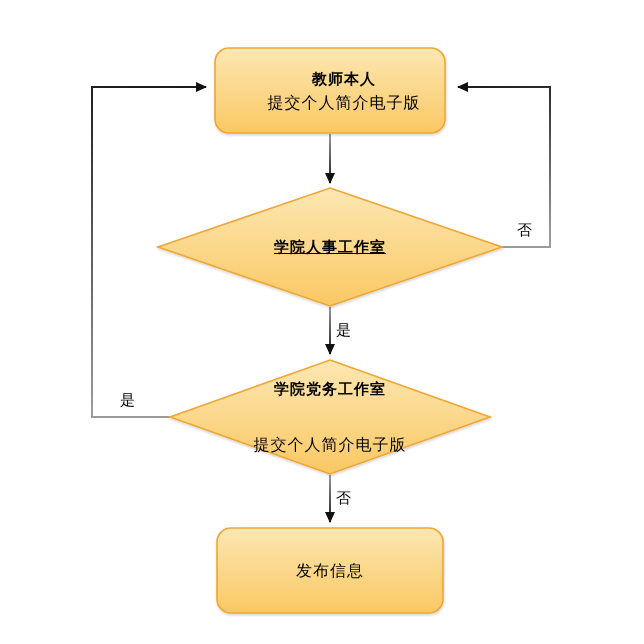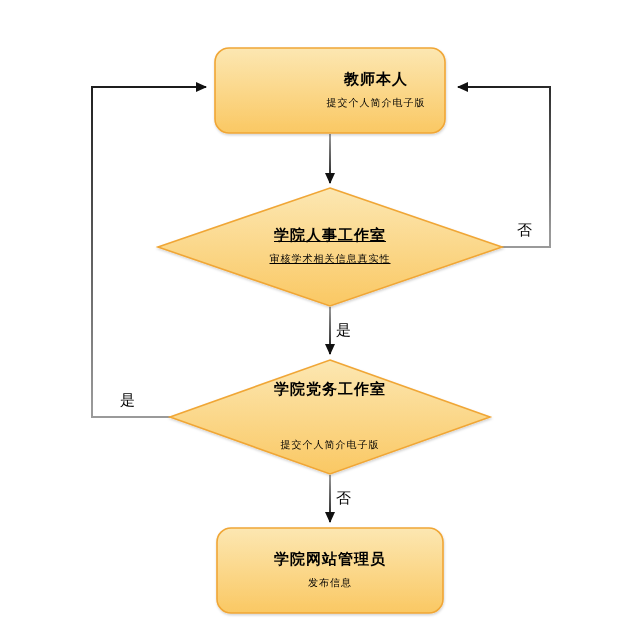--- a/index.html
+++ b/index.html
@@ -30,21 +30,21 @@
     color: #000000;
     pointer-events: none;
   }
   .node-label .t {
     font-size: 15px;
     font-weight: bold;
     line-height: 23px;
     letter-spacing: 1px;
   }
   .node-label .s {
-    font-size: 10px;
+    font-size: 16px;
     font-weight: normal;
     line-height: 23px;
     letter-spacing: 1px;
   }
   .edge-label {
     position: absolute;
     font-size: 15px;
     color: #000000;
     line-height: 16px;
   }
@@ -93,37 +93,35 @@
     <path d="M330,475 L330,522" fill="none" stroke="url(#gEdge3)" stroke-width="2" marker-end="url(#arrowHead)"></path>
     <path d="M498,247 L550,247 L550,87 L458,87" fill="none" stroke="url(#gEdge4)" stroke-width="2" marker-end="url(#arrowHead)"></path>
     <path d="M170,417 L92,417 L92,87 L206,87" fill="none" stroke="url(#gEdge5)" stroke-width="2" marker-end="url(#arrowHead)"></path>
 
     <rect x="215" y="48" width="230" height="85" rx="14" ry="14" fill="url(#shapeFill)" stroke="#F0A636" stroke-width="1.6" filter="url(#softShadow)"></rect>
     <polygon points="330,188 502,247 330,306 158,247" fill="url(#shapeFill)" stroke="#F0A636" stroke-width="1.6" filter="url(#softShadow)"></polygon>
     <polygon points="330,360 490,417 330,474 170,417" fill="url(#shapeFill)" stroke="#F0A636" stroke-width="1.6" filter="url(#softShadow)"></polygon>
     <rect x="217" y="528" width="226" height="85" rx="14" ry="14" fill="url(#shapeFill)" stroke="#F0A636" stroke-width="1.6" filter="url(#softShadow)"></rect>
   </svg>
 
-  <div class="node-label" style="left:215px; top:48px; width:258px; height:85px;margin-left:32px;">
+  <div class="node-label" style="left:215px; top:48px; width:258px; height:85px;">
     <div class="t">教师本人</div>
     <div class="s">提交个人简介电子版</div>
   </div>
 
   <div class="node-label" style="left:158px; top:188px; width:344px; height:118px;text-decoration:underline;">
     <div class="t">学院人事工作室</div>
-    <div class="s">审核学术相关信息真实性</div>
   </div>
 
   <div class="node-label" style="left:170px; top:360px; width:320px; height:114px;gap:32px;">
     <div class="t">学院党务工作室</div>
     <div class="s">提交个人简介电子版</div>
   </div>
 
   <div class="node-label" style="left:217px; top:528px; width:226px; height:85px;">
-    <div class="t">学院网站管理员</div>
     <div class="s">发布信息</div>
   </div>
 
   <span class="edge-label" style="left:336px; top:322px;">是</span>
   <span class="edge-label" style="left:336px; top:490px;">否</span>
   <span class="edge-label" style="left:517px; top:222px;">否</span>
   <span class="edge-label" style="left:120px; top:392px;">是</span>
 
 </div>
 

